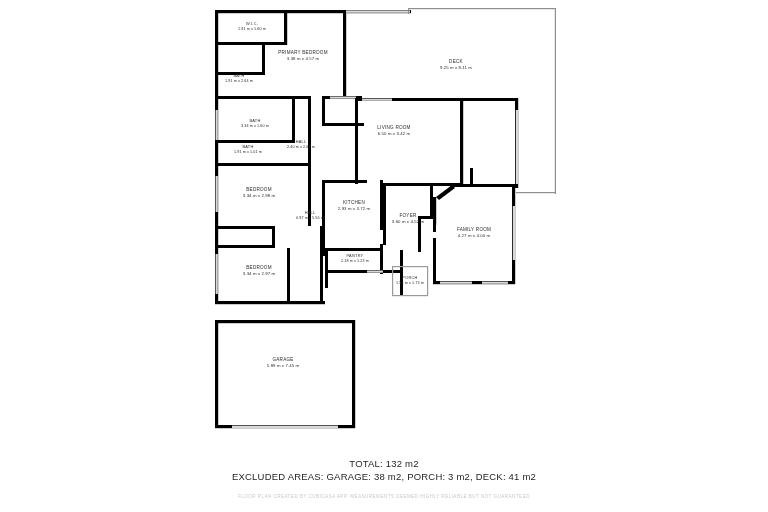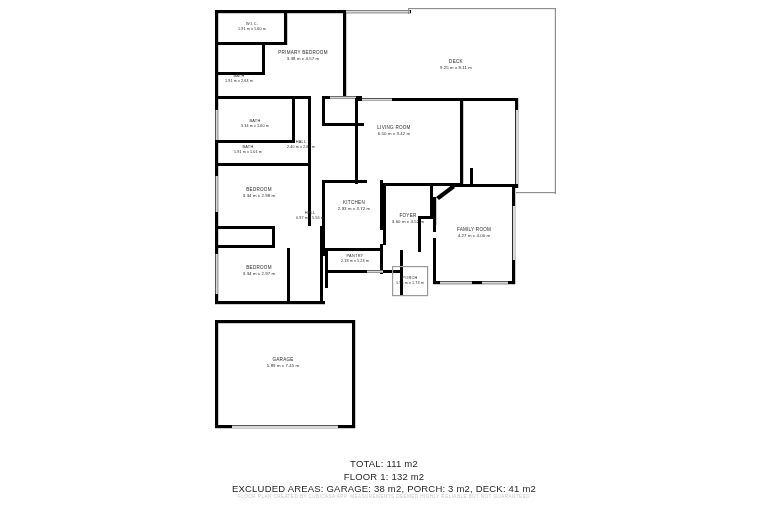--- a/index.html
+++ b/index.html
@@ -245,20 +245,19 @@
         <span class="room-name">PORCH</span>
         <span class="room-dims">1.54 m x 1.73 m</span>
       </div>
       <div class="room-label" style="left: 283px; top: 363px;">
         <span class="room-name">GARAGE</span>
         <span class="room-dims">5.89 m x 7.45 m</span>
       </div>
     </div>
 
   <div id="summary">
-    <span class="sum-line">TOTAL: 111 m2</span>
-    <span class="sum-line">FLOOR 1: 132 m2</span>
+    <span class="sum-line">TOTAL: 132 m2</span>
     <span class="sum-line">EXCLUDED AREAS: GARAGE: 38 m2, PORCH: 3 m2, DECK: 41 m2</span>
   </div>
 
   <div id="disclaimer">FLOOR PLAN CREATED BY CUBICASA APP. MEASUREMENTS DEEMED HIGHLY RELIABLE BUT NOT GUARANTEED</div>
 
 </div>
 
 </body></html>

